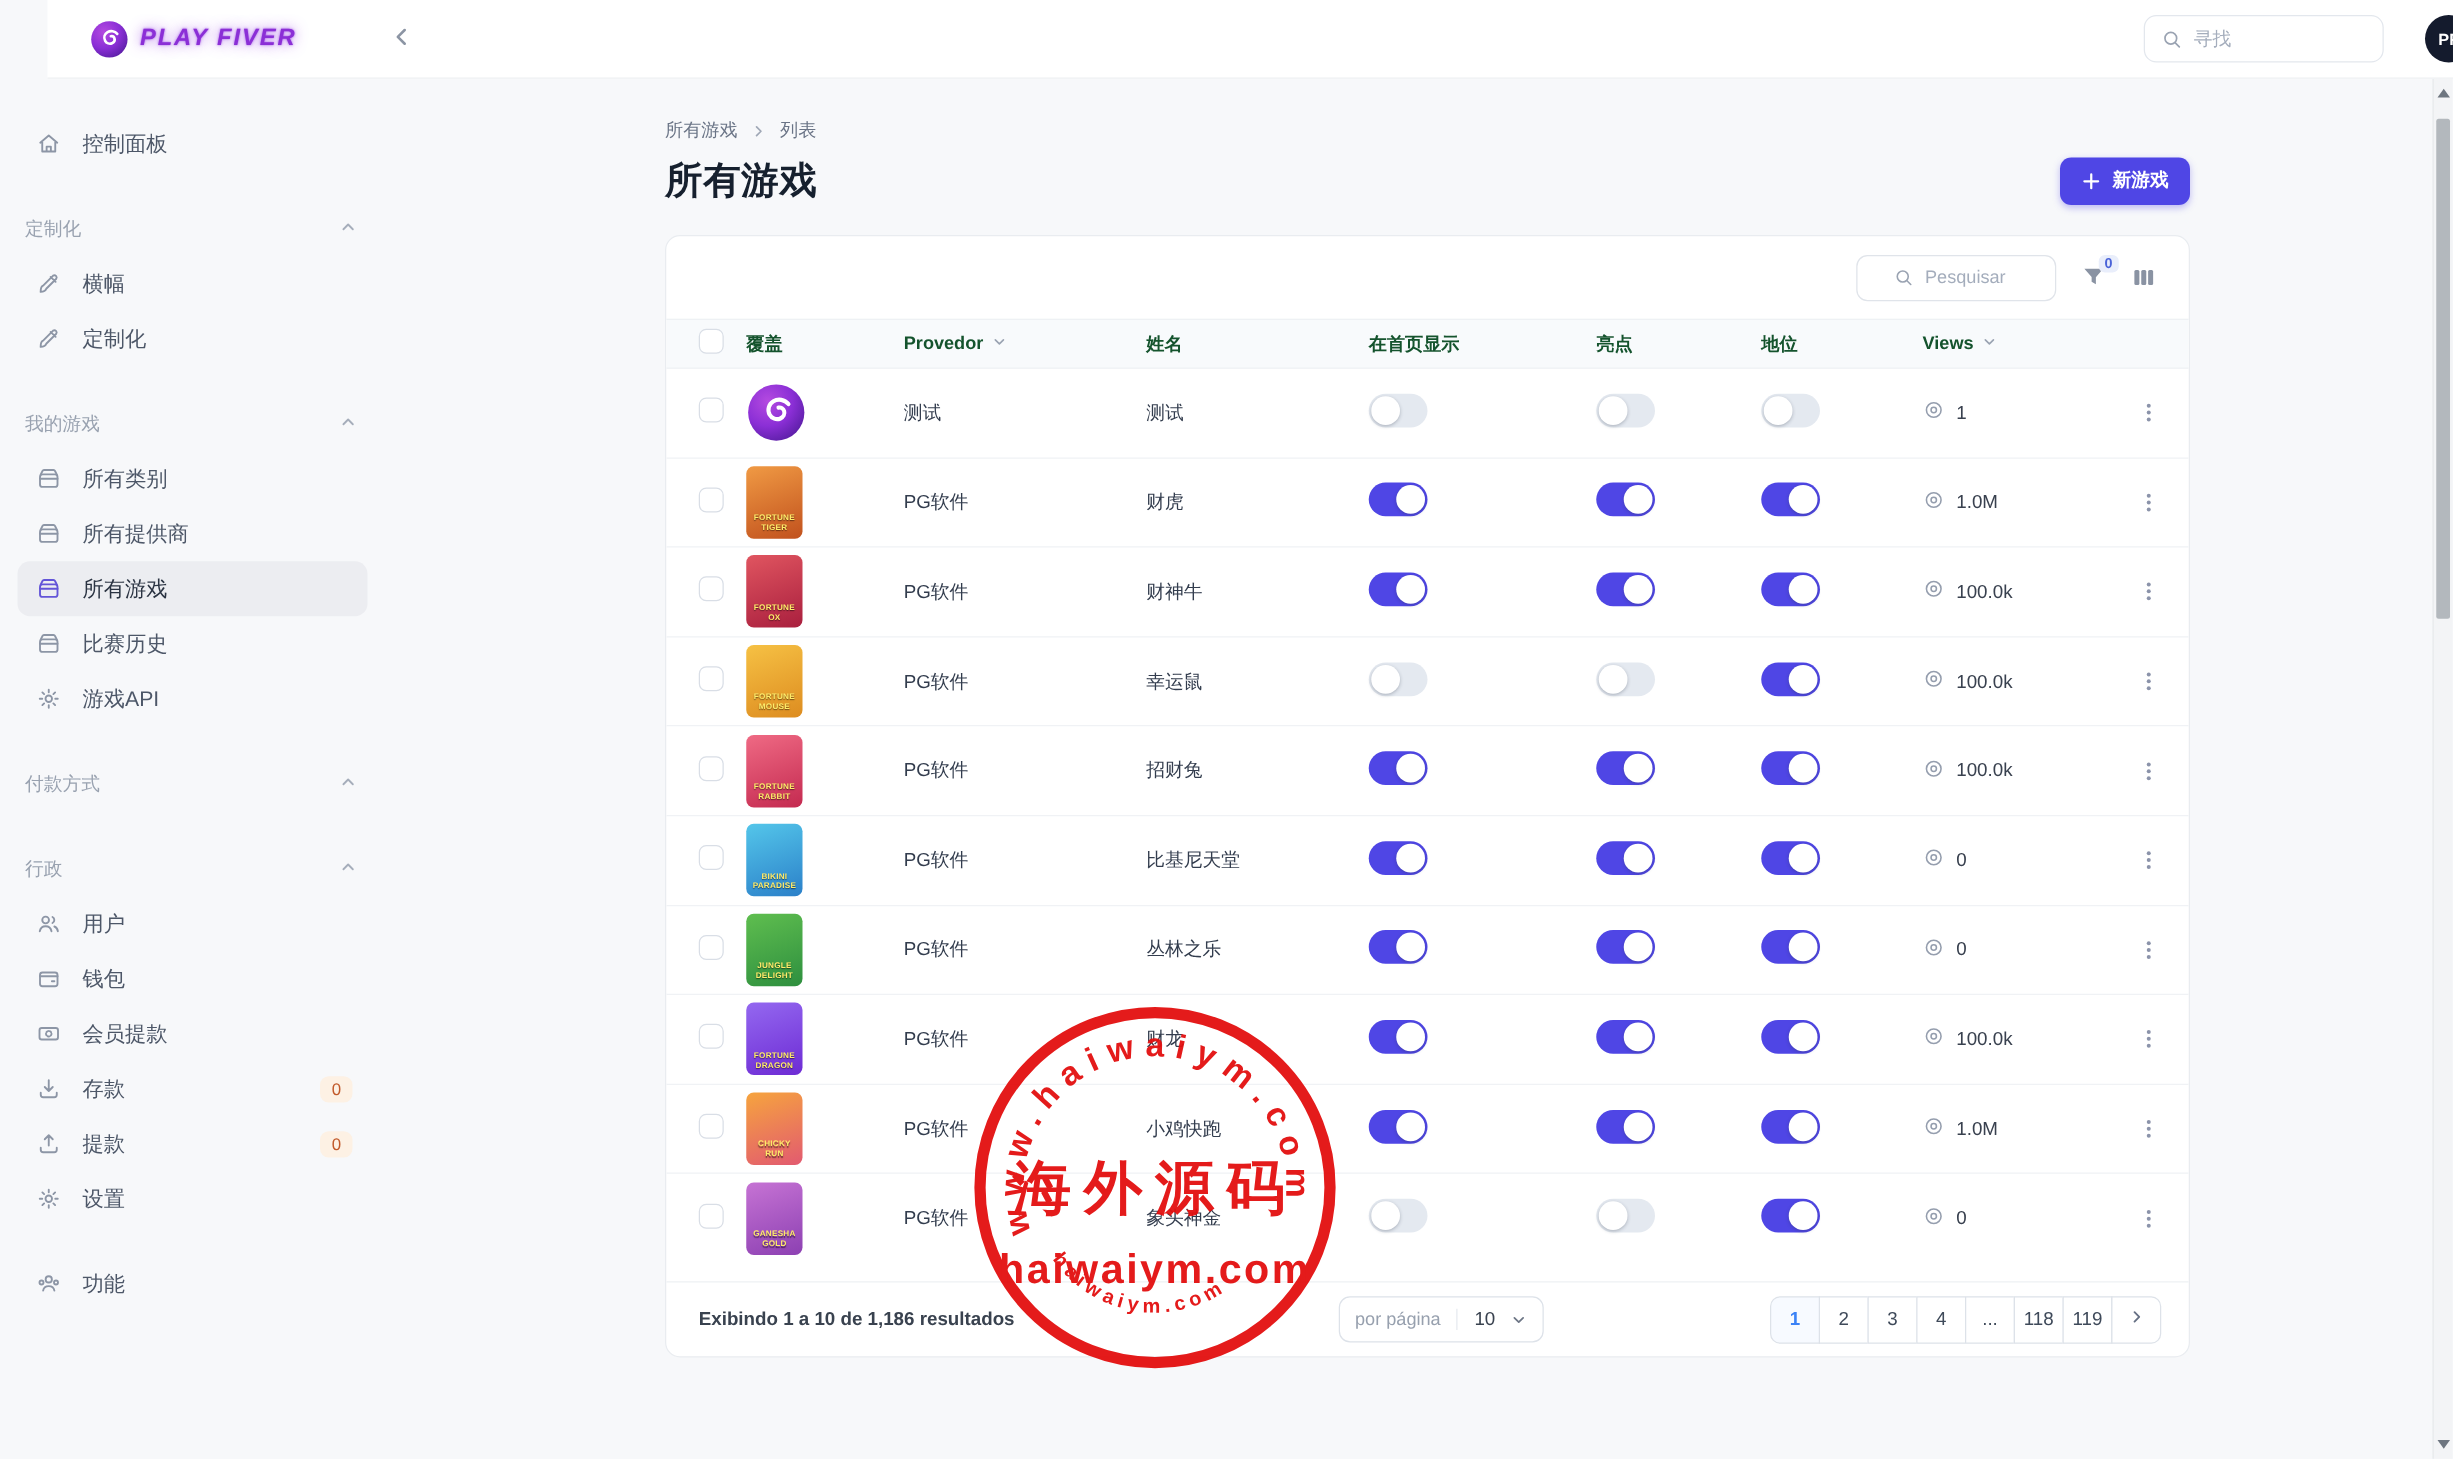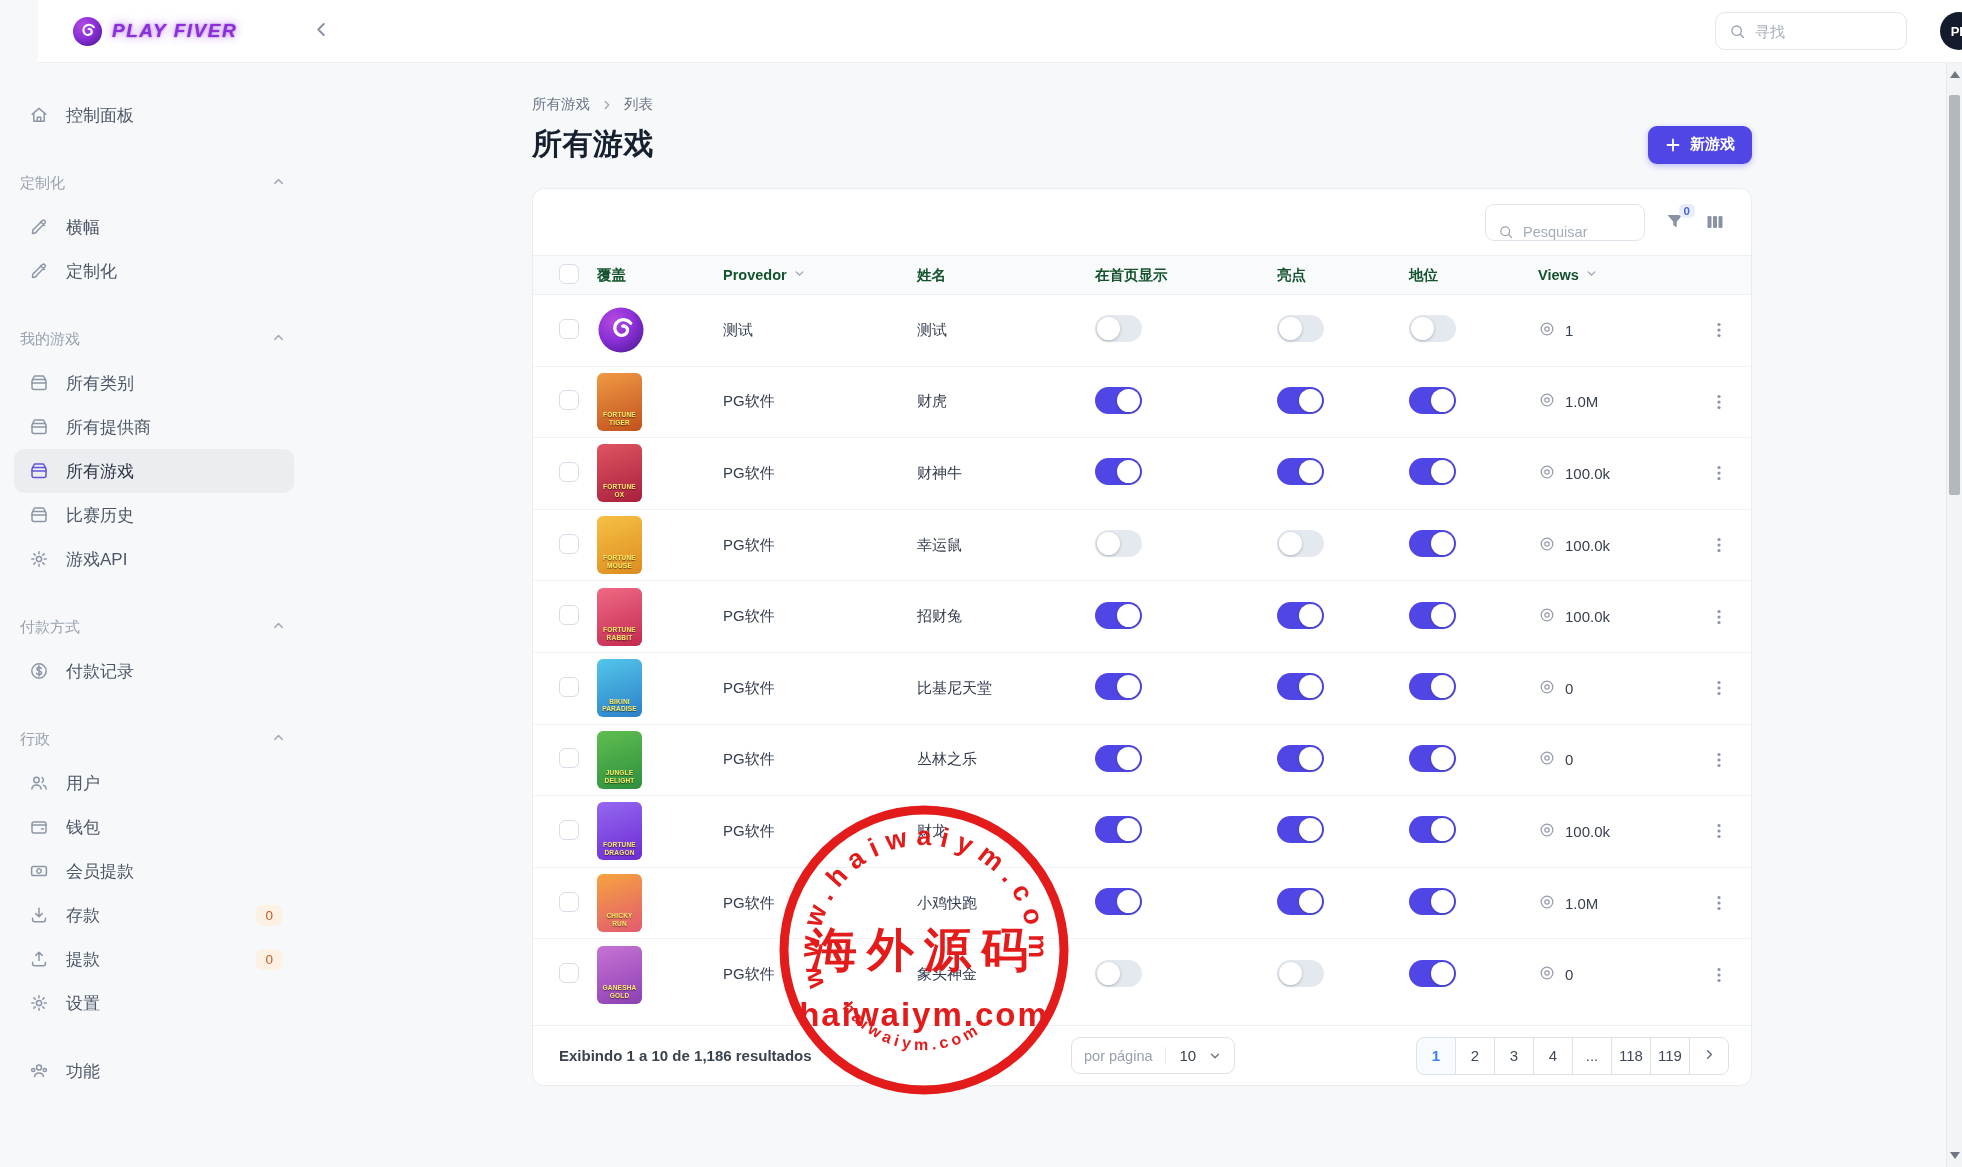--- a/index.html
+++ b/index.html
@@ -62,21 +62,21 @@
     background:var(--accent); color:#fff; border:none; border-radius:9px; font-size:15px;
     font-weight:700; cursor:pointer; font-family:"Liberation Sans",sans-serif; box-shadow:0 2px 6px rgba(79,70,229,.35); }
   .btn-new svg { width:16px; height:16px; }
 
   
   .card { margin-top:23px; width:1220px; height:898px; background:#fff; border:1px solid #e9ecf0;
     border-radius:12px; position:relative; display:flex; flex-direction:column; overflow:hidden; }
   .card-toolbar { height:66px; flex:none; display:flex; align-items:center; justify-content:flex-end;
     gap:20px; padding:0 26px; }
   .tsearch { width:160px; height:37px; border:1px solid #e0e4ea; border-radius:9px;
-    display:flex; align-items:flex-end; gap:9px; padding:0 12px; }
+    display:flex; align-items:center; gap:9px; padding:0 29px; }
   .tsearch svg { width:16px; height:16px; color:#9aa3b2; flex:none; }
   .tsearch input { border:none; outline:none; width:100%; font-size:14.5px; color:#39424f;
     font-family:"Liberation Sans",sans-serif; }
   .tsearch input::placeholder { color:#a4adbc; }
   .icon-btn { position:relative; background:none; border:none; cursor:pointer; color:#8a93a3; }
   .icon-btn svg { width:20px; height:20px; display:block; }
   .filter-badge { position:absolute; top:-8px; right:-10px; background:#e9eefb; color:#4a63d8;
     font-size:11.5px; font-weight:700; padding:1px 5px; border-radius:5px; }
 
   .grid-cols { display:grid; grid-template-columns:38px 126px 194px 178px 182px 132px 129px 155px 1fr;
@@ -268,30 +268,20 @@
 
     </div>
       </div>
       <div class="side-group">
         <div class="side-section">
       <span>付款方式</span>
       <span><svg viewBox="0 0 16 16" fill="none" stroke="currentColor" stroke-width="1.6" stroke-linecap="round" stroke-linejoin="round">
               <path d="M4 10l4-4 4 4"></path>
             </svg></span>
         </div>
-    <div class="side-item">
-      <span class="si-icon">
-            <svg viewBox="0 0 20 20" fill="none" stroke="currentColor" stroke-width="1.5" stroke-linecap="round" stroke-linejoin="round">
-              <circle cx="10" cy="10" r="7.2"></circle>
-              <path d="M12.3 7.6c-.4-.9-1.3-1.3-2.3-1.3-1.2 0-2.2.7-2.2 1.8 0 2.4 4.8 1.3 4.8 3.7 0 1.1-1 1.8-2.6 1.8-1.1 0-2-.4-2.4-1.3M10 4.8v10.4"></path>
-            </svg>
-          </span>
-      <span class="si-label">付款记录</span>
-
-    </div>
       </div>
       <div class="side-group">
         <div class="side-section">
       <span>行政</span>
       <span><svg viewBox="0 0 16 16" fill="none" stroke="currentColor" stroke-width="1.6" stroke-linecap="round" stroke-linejoin="round">
               <path d="M4 10l4-4 4 4"></path>
             </svg></span>
         </div>
     <div class="side-item">
       <span class="si-icon">

